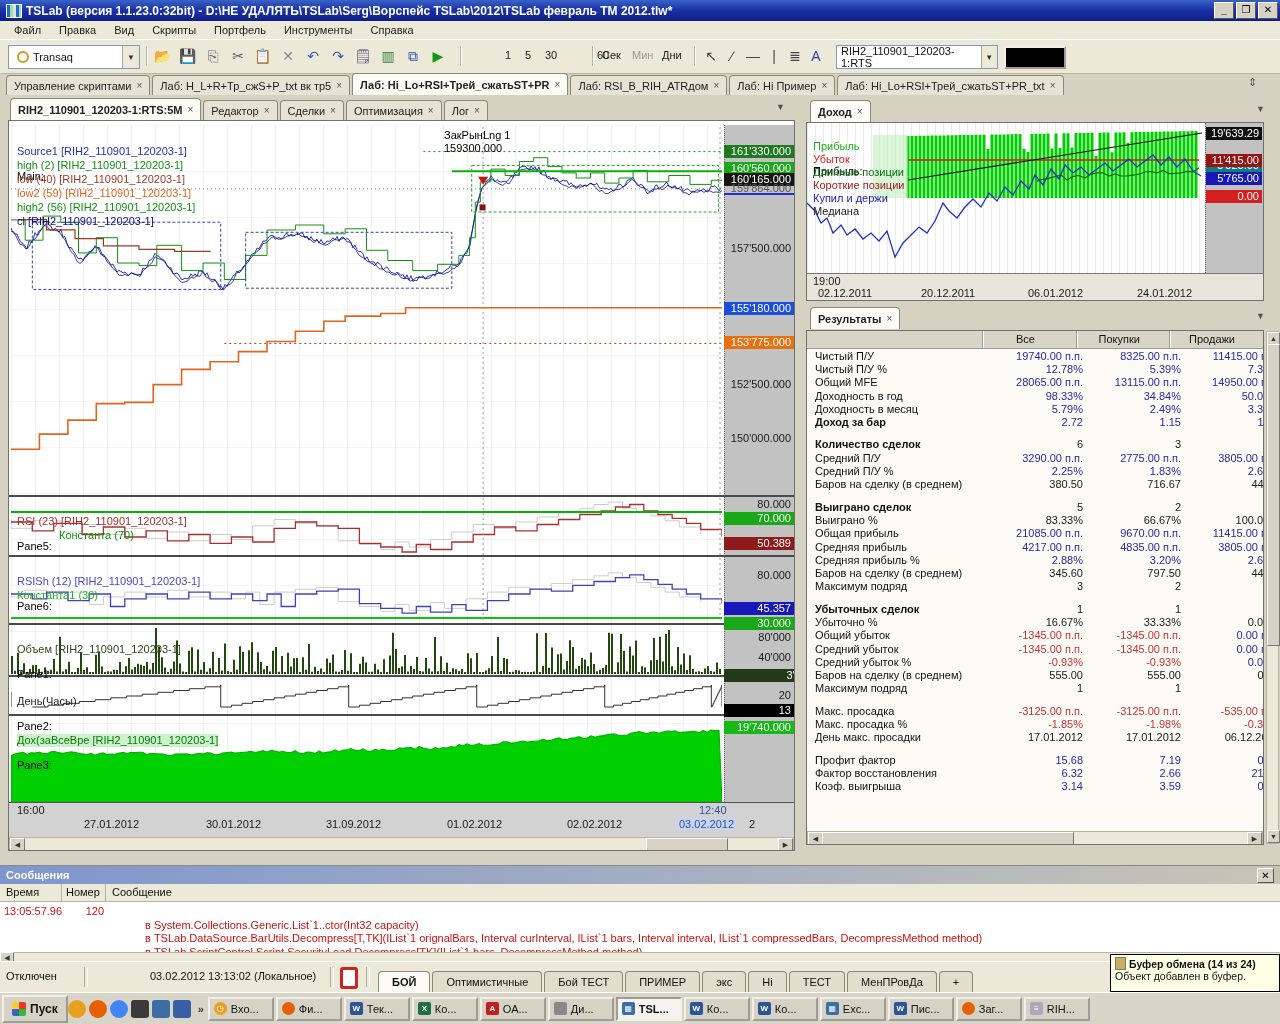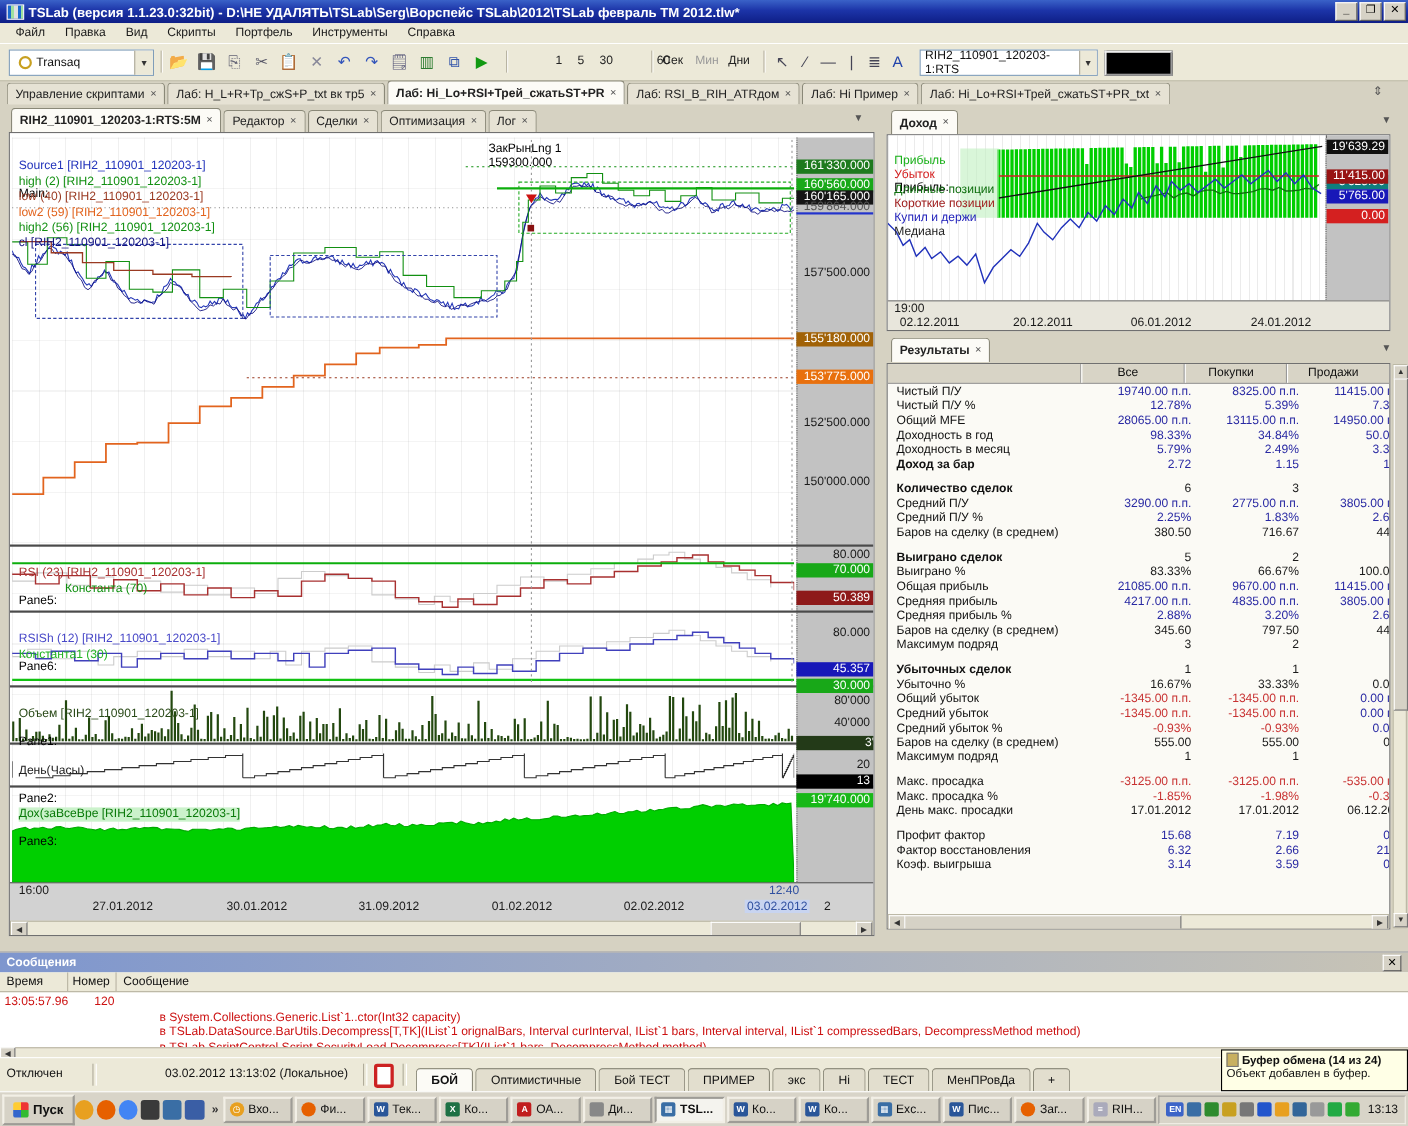--- a/index.html
+++ b/index.html
@@ -266,21 +266,21 @@
       <div class="plegend" style="left: 8px; top: 522px; color: rgb(42, 74, 24);">Объем [RIH2_110901_120203-1]</div>
       <div class="plegend ptitle" style="left: 8px; top: 560px;">Pane2:</div>
       <div class="plegend" style="left: 8px; top: 574px; color: rgb(34, 34, 34);">День(Часы)</div>
       <div class="plegend ptitle" style="left: 8px; top: 599px;">Pane3:</div>
       <div class="plegend" style="left: 8px; top: 613px; color: rgb(10, 122, 10); background: rgb(203, 242, 203);">Дох(заВсеВре [RIH2_110901_120203-1]</div>
       <div class="alabel badge" style="top: 24px; left: 715px; width: 70px; background: rgb(30, 122, 30);">161'330.000</div>
       <div class="alabel badge" style="top: 41px; left: 715px; width: 70px; background: rgb(24, 168, 24);">160'560.000</div>
       <div class="alabel badge" style="top: 52px; left: 715px; width: 70px; background: rgb(22, 22, 22);">160'165.000</div>
       <div class="alabel" style="top: 61px; left: 715px; width: 70px; color: rgb(85, 85, 85); border-bottom: 2px solid rgb(34, 51, 204);">159'864.000</div>
       <div class="alabel" style="top: 121px; left: 715px; width: 70px;">157'500.000</div>
-      <div class="alabel badge" style="top: 181px; left: 715px; width: 70px; background: #a16207;">155'180.000</div>
+      <div class="alabel badge" style="top: 181px; left: 715px; width: 70px; background: #1d4ed8;">155'180.000</div>
       <div class="alabel badge" style="top: 215px; left: 715px; width: 70px; background: rgb(232, 112, 14);">153'775.000</div>
       <div class="alabel" style="top: 257px; left: 715px; width: 70px;">152'500.000</div>
       <div class="alabel" style="top: 311px; left: 715px; width: 70px;">150'000.000</div>
       <div class="alabel" style="top: 377px; left: 715px; width: 70px;">80.000</div>
       <div class="alabel badge" style="top: 391px; left: 715px; width: 70px; background: rgb(24, 168, 24);">70.000</div>
       <div class="alabel badge" style="top: 416px; left: 715px; width: 70px; background: rgb(142, 26, 26);">50.389</div>
       <div class="alabel" style="top: 448px; left: 715px; width: 70px;">80.000</div>
       <div class="alabel badge" style="top: 481px; left: 715px; width: 70px; background: rgb(24, 24, 184);">45.357</div>
       <div class="alabel badge" style="top: 496px; left: 715px; width: 70px; background: rgb(24, 168, 24);">30.000</div>
       <div class="alabel" style="top: 510px; left: 715px; width: 70px;">80'000</div>
@@ -642,34 +642,20 @@
         <span>Пис...</span>
       </div>
       <div class="taskwin">
         <div class="micon" style="background: rgb(230, 96, 0); border-radius: 50%;"></div>
         <span>Заг...</span>
       </div>
       <div class="taskwin">
         <div class="micon" style="background: rgb(170, 170, 187);">≡</div>
         <span>RIH...</span>
       </div>
-      <div class="tray">
-        <div class="micon" style="background: rgb(60, 100, 200); width: 16px;">EN</div>
-        <div class="trayicon" style="background: rgb(58, 110, 165);"></div>
-        <div class="trayicon" style="background: rgb(46, 139, 46);"></div>
-        <div class="trayicon" style="background: rgb(200, 160, 32);"></div>
-        <div class="trayicon" style="background: rgb(119, 119, 119);"></div>
-        <div class="trayicon" style="background: rgb(34, 85, 204);"></div>
-        <div class="trayicon" style="background: rgb(232, 160, 32);"></div>
-        <div class="trayicon" style="background: rgb(51, 102, 153);"></div>
-        <div class="trayicon" style="background: rgb(153, 153, 153);"></div>
-        <div class="trayicon" style="background: rgb(34, 170, 68);"></div>
-        <div class="trayicon" style="background: rgb(51, 170, 51);"></div>
-        <div style="padding-left: 4px;">13:13</div>
-      </div>
     </div>
 
   <div class="tooltip">
     <div style="display:flex;align-items:center;gap:3px;">
       <span style="display:inline-block;width:9px;height:11px;background:#C8B060;border:1px solid #777;"></span>
       <b>Буфер обмена (14 из 24)</b>
     </div>
     <div>Объект добавлен в буфер.</div>
   </div>
 

